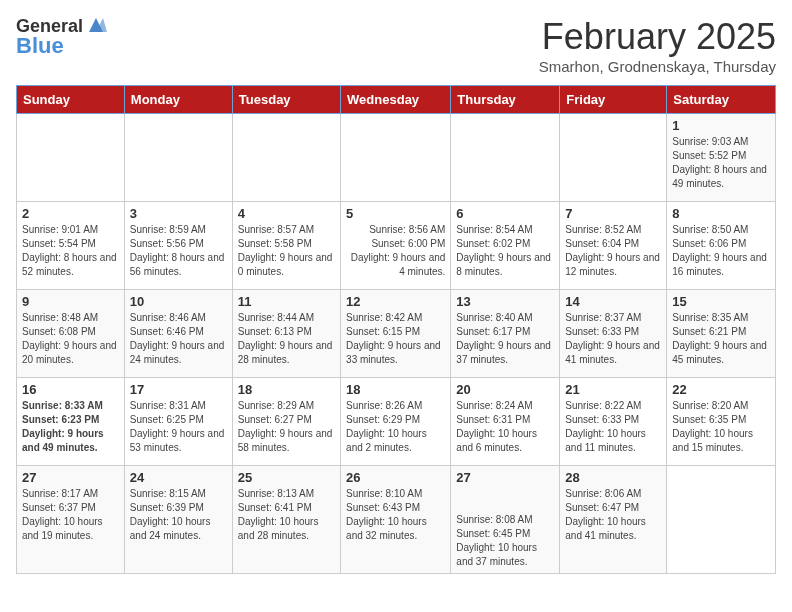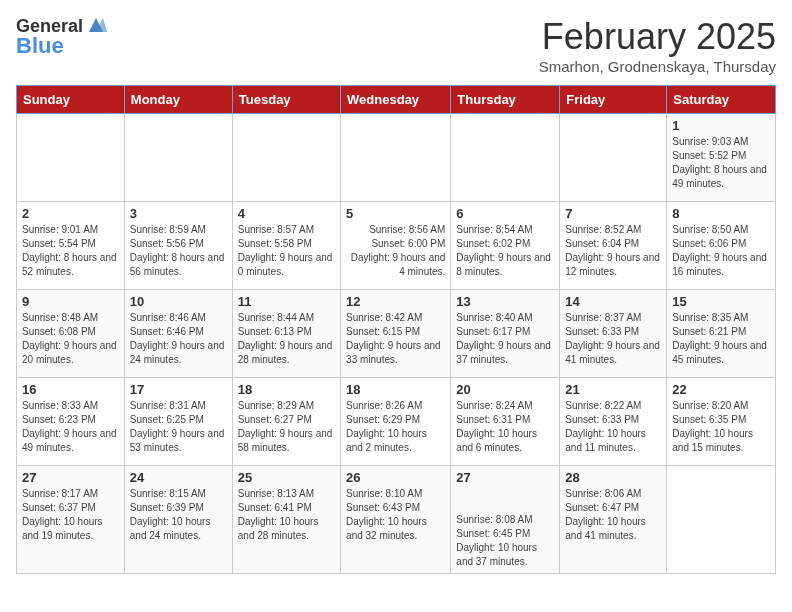--- a/index.html
+++ b/index.html
@@ -216,21 +216,21 @@
         <td>
           <span class="day-num">15</span>
           <div class="day-info" style="white-space: pre-line;">Sunrise: 8:35 AM
 Sunset: 6:21 PM
 Daylight: 9 hours and 45 minutes.</div>
         </td>
       </tr>
       <tr>
         <td>
           <span class="day-num">16</span>
-          <div class="day-info" style="white-space: pre-line;">Sunrise: 8:33 AM
+          <div class="day-info" style="white-space: pre-line; font-weight: bold;">Sunrise: 8:33 AM
 Sunset: 6:23 PM
 Daylight: 9 hours and 49 minutes.</div>
         </td>
         <td>
           <span class="day-num">17</span>
           <div class="day-info" style="white-space: pre-line;">Sunrise: 8:31 AM
 Sunset: 6:25 PM
 Daylight: 9 hours and 53 minutes.</div>
         </td>
         <td>

